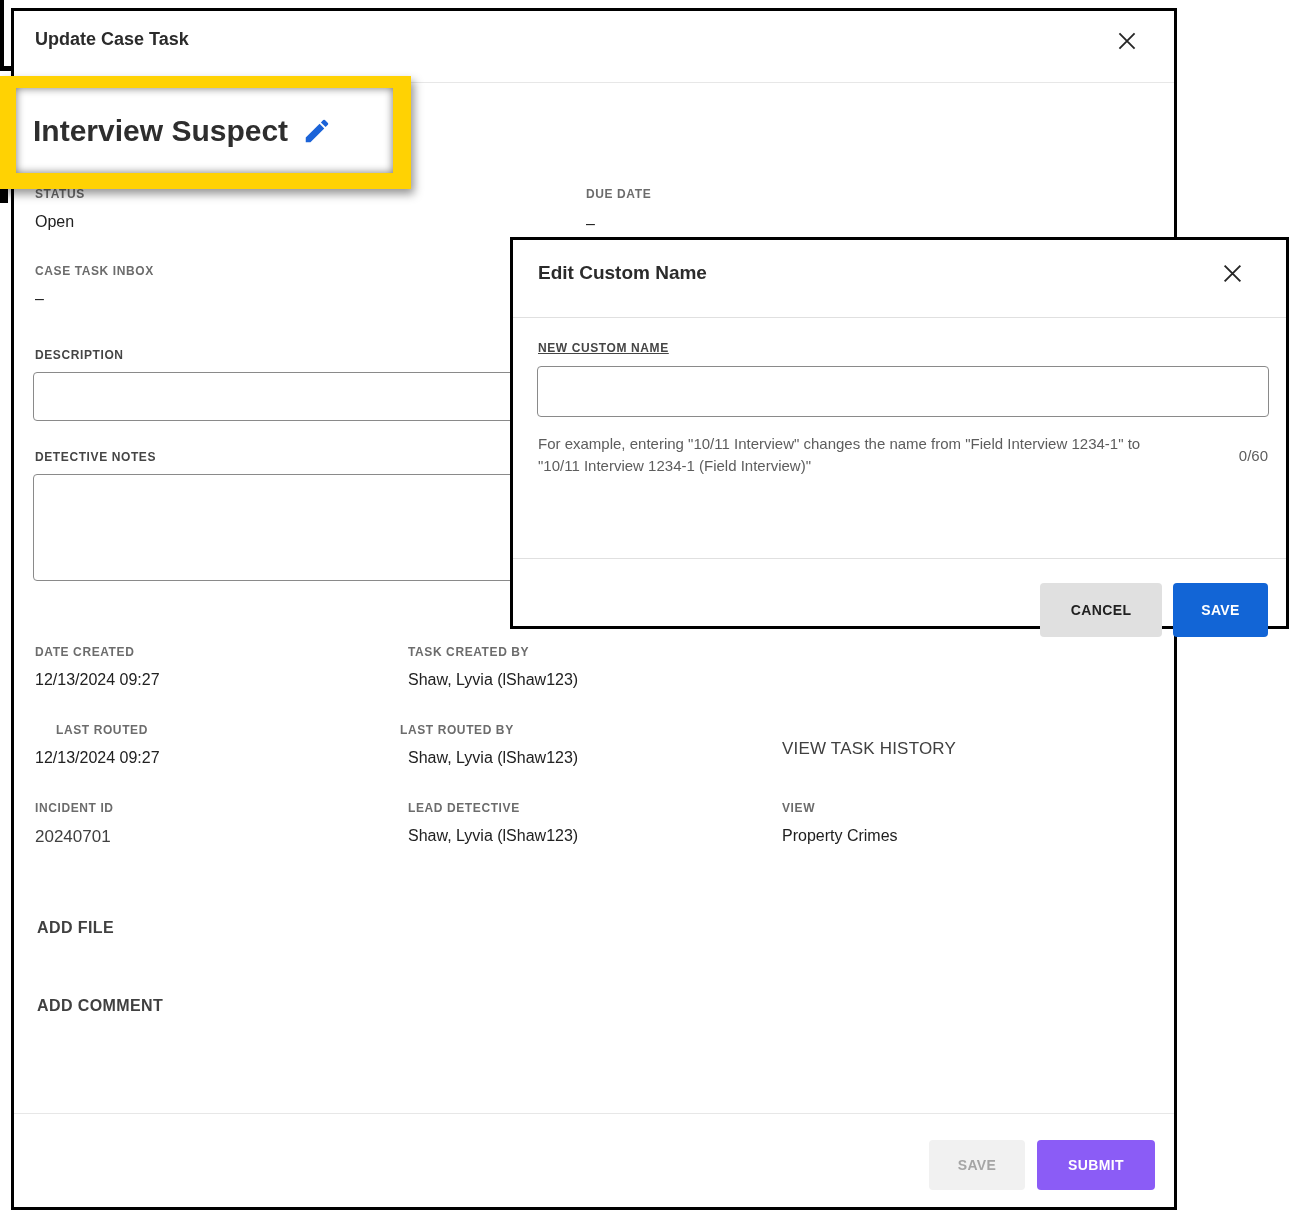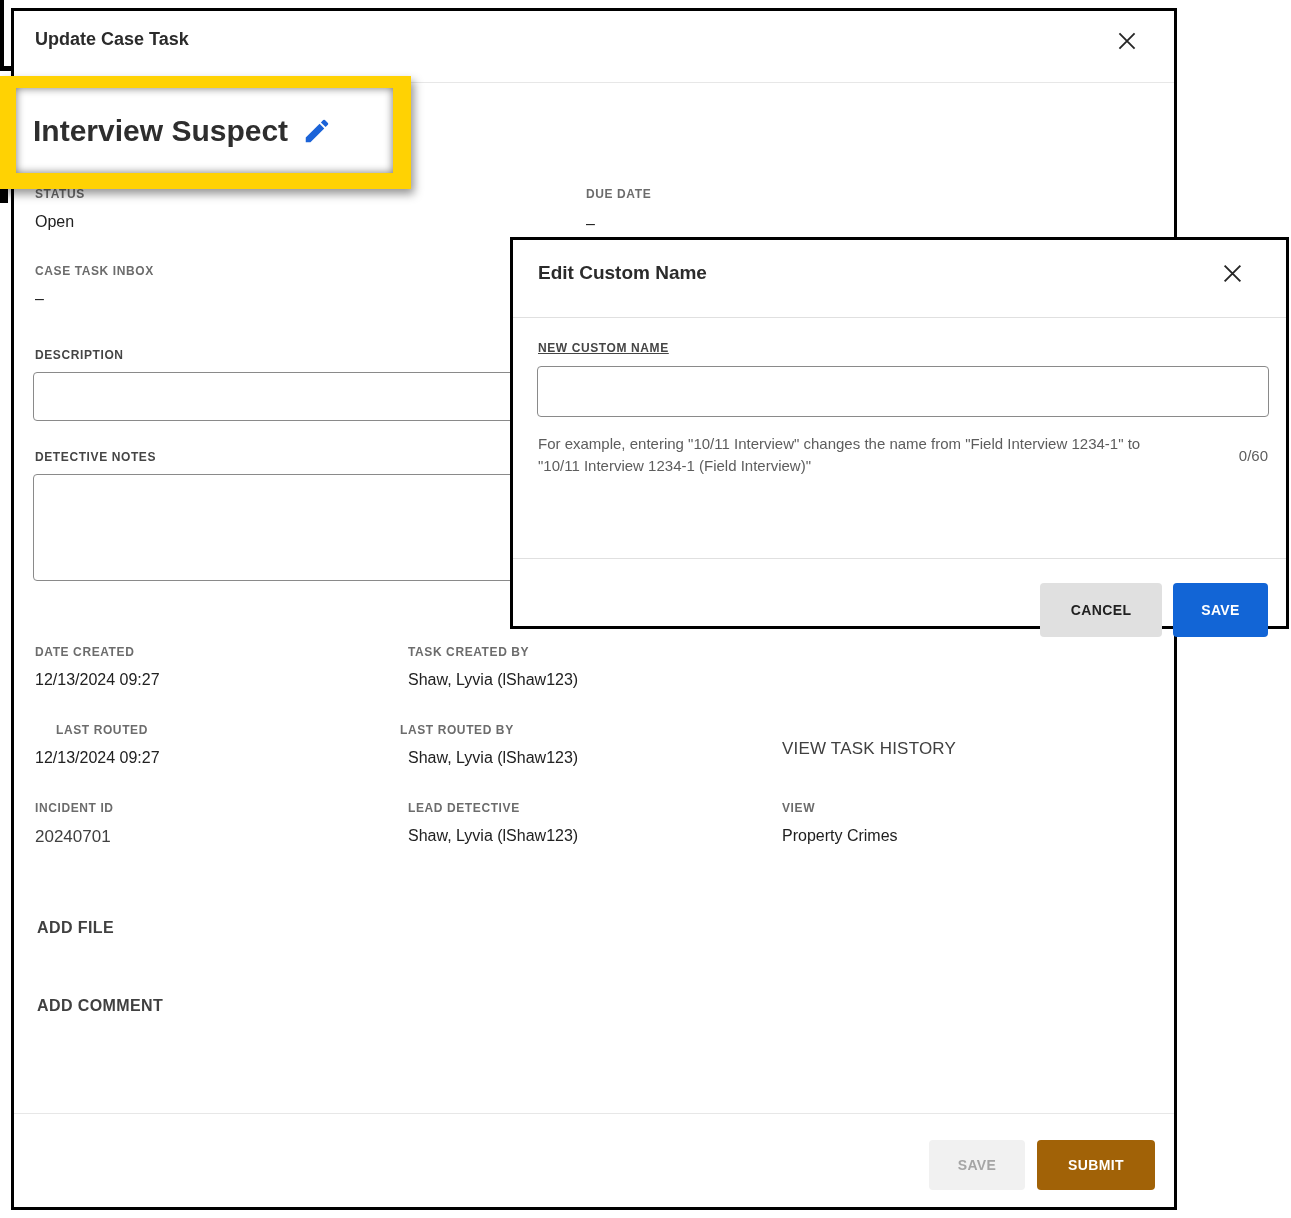--- a/index.html
+++ b/index.html
@@ -45,21 +45,21 @@
           font-family:Liberation Sans, sans-serif; }
   .link-upper { font-size:16px; font-weight:700; letter-spacing:.4px; }
   #view-history-link { left:768px; top:728px; font-size:17px; font-weight:400; letter-spacing:.2px; }
   #incident-link { left:21px; top:816px; font-size:17px; }
   #add-file-link    { left:23px; top:908px; }
   #add-comment-link { left:23px; top:986px; }
 
   .btn { border:none; border-radius:4px; font-family:inherit; font-size:14px; font-weight:700;
          letter-spacing:.4px; cursor:pointer; display:flex; align-items:center; justify-content:center; }
   #footer-save   { left:915px;  top:1129px; width:96px;  height:50px; background:#f1f1f1; color:#a5a5a5; }
-  #footer-submit { left:1023px; top:1129px; width:118px; height:50px; background:#a16207; color:#fff; }
+  #footer-submit { left:1023px; top:1129px; width:118px; height:50px; background:#8b5cf6; color:#fff; }
 
   
   .callout {
     position:absolute; left:0; top:76px; width:411px; height:113px;
     background:#ffd203; z-index:15;
     box-shadow:3px 5px 9px rgba(0,0,0,.42);
   }
   .callout-inner {
     position:absolute; left:16px; top:12px; width:377px; height:85px; background:#fff;
     box-shadow:inset 0 0 8px rgba(0,0,0,.55);

